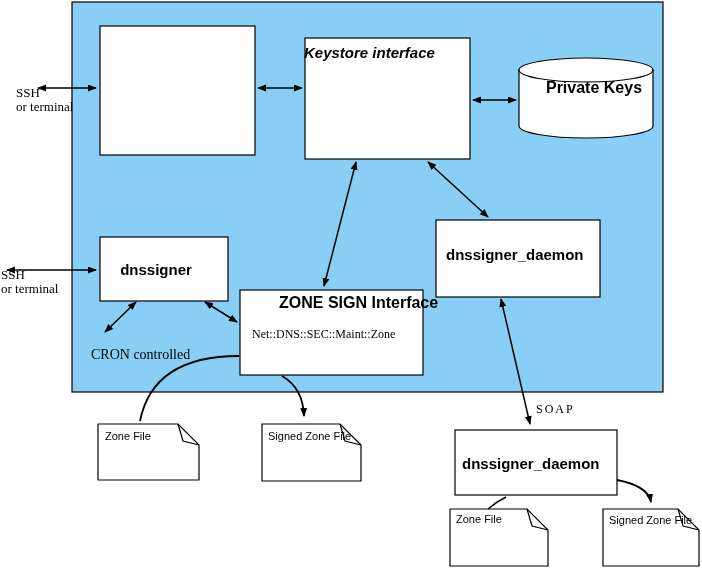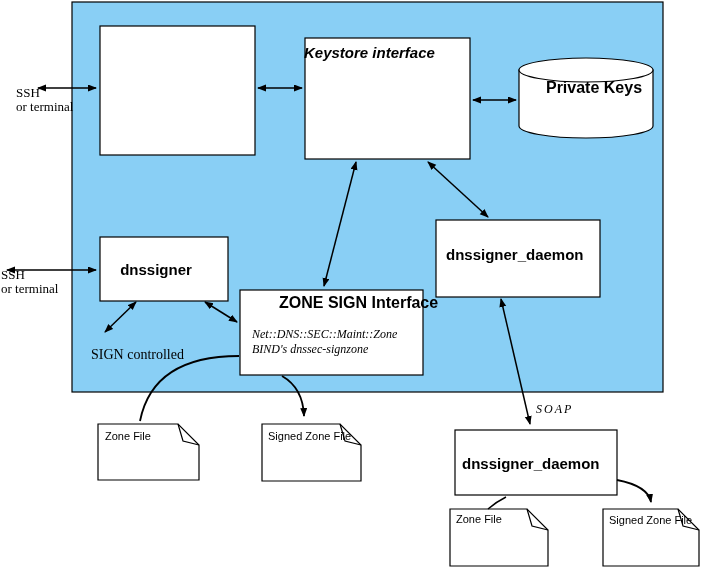--- a/index.html
+++ b/index.html
@@ -91,29 +91,28 @@
   <div class="lbl serif12" style="left:312px;top:115px;">
   </div>
 
   <div class="lbl bold16 ctr" style="left:519px;top:79px;width:150px;">Private Keys</div>
 
   <div class="lbl bold15 ctr" style="left:100px;top:261px;width:112px;">dnssigner</div>
 
   <div class="lbl bold15" style="left:446px;top:246px;">dnssigner_daemon</div>
 
   <div class="lbl bold16" style="left:253px;top:294px;margin-left:26px;">ZONE SIGN Interface</div>
-  <div class="lbl serif12" style="left:252px;top:327px;font-style:italic;">
+  <div class="lbl serif12" style="left:252px;top:327px;">
     <span style="display:block">Net::DNS::SEC::Maint::Zone</span>
-    <span style="display:block">BIND's dnssec-signzone</span>
   </div>
 
   <div class="lbl bold15" style="left:462px;top:455px;">dnssigner_daemon</div>
 
-  <div class="lbl serif14" style="left:91px;top:347px;">SIGN controlled</div>
+  <div class="lbl serif14" style="left:91px;top:347px;">CRON controlled</div>
 
-  <div class="lbl soap" style="left:536px;top:402px;font-style:italic;">SOAP</div>
+  <div class="lbl soap" style="left:536px;top:402px;">SOAP</div>
 
   <div class="lbl doclbl" style="left:105px;top:430px;">Zone File</div>
   <div class="lbl doclbl" style="left:268px;top:430px;">Signed Zone File</div>
   <div class="lbl doclbl" style="left:456px;top:513px;">Zone File</div>
   <div class="lbl doclbl" style="left:609px;top:514px;">Signed Zone File</div>
 
 </div>
 
 </body></html>

